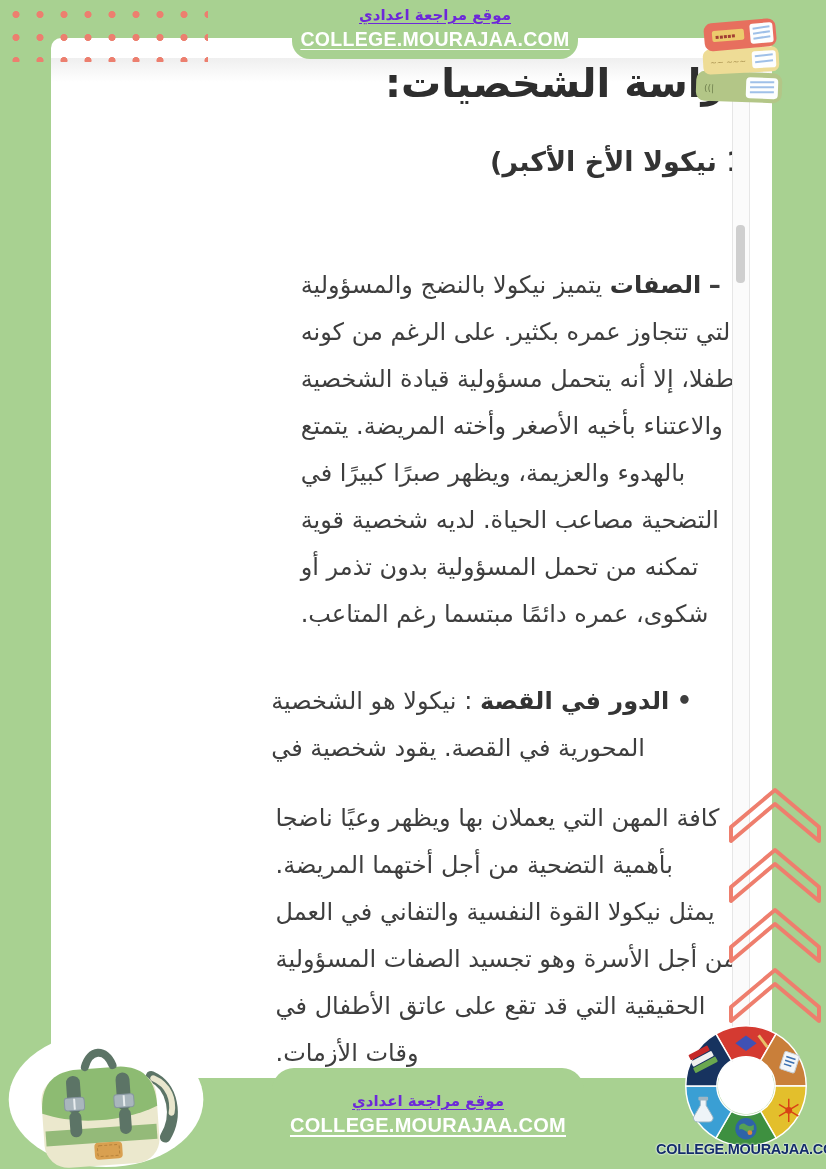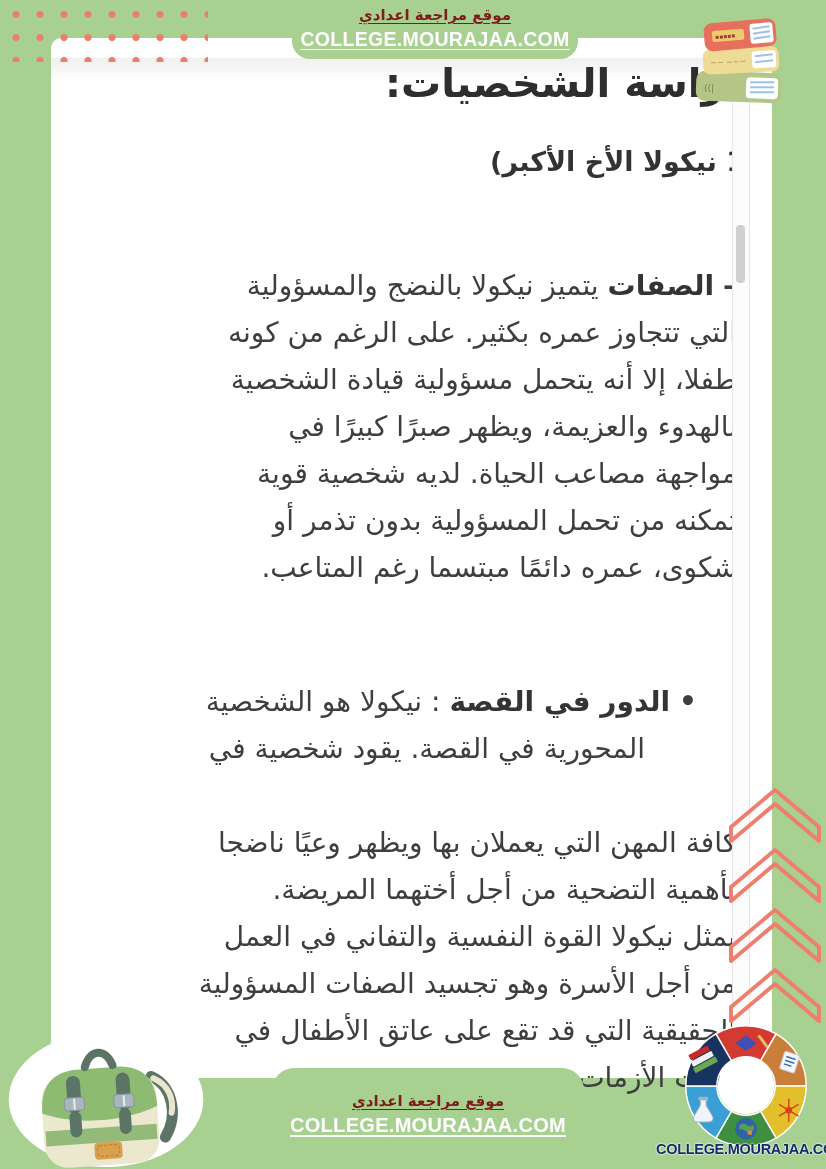--- a/index.html
+++ b/index.html
@@ -20,21 +20,21 @@
   
   .header-tab{
     position:absolute;left:292px;top:0;width:286px;height:59px;z-index:5;
     background:#a8d191;border-radius:0 0 18px 18px;text-align:center;
   }
   .footer-tab{
     position:absolute;left:272px;top:1068px;width:312px;height:101px;z-index:4;
     background:#a8d191;border-radius:22px 22px 0 0;text-align:center;
   }
   .site-ar{
-    color:#7f1d1d;font-weight:bold;font-size:15px;line-height:22px;margin-top:4px;
+    color:#6d28d9;font-weight:bold;font-size:15px;line-height:22px;margin-top:4px;
     text-decoration:underline;text-underline-offset:3px;direction:rtl;
   }
   .site-en{
     color:#fff;font-weight:bold;font-size:19.5px;letter-spacing:.3px;
     font-family:"Liberation Sans","DejaVu Sans",sans-serif;
     text-decoration:underline;text-underline-offset:3px;line-height:26px;
   }
   .footer-tab .site-ar{margin-top:22px;font-size:15px;}
   .footer-tab .site-en{font-size:20px;}
   
@@ -46,28 +46,28 @@
   
   .doc-title{
     position:absolute;right:27px;top:22px;direction:rtl;white-space:nowrap;
     font-size:40px;font-weight:bold;color:#2e2e2e;z-index:2;
   }
   .doc-heading{
     position:absolute;right:27px;top:108px;direction:rtl;white-space:nowrap;
     font-size:27px;font-weight:bold;color:#333;z-index:2;
   }
   .para{
-    position:absolute;direction:rtl;text-align:right;z-index:2;
-    font-size:28px;line-height:47px;color:#3e3e3e;
+    position:absolute;direction:rtl;text-align:left;z-index:2;
+    font-size:24px;line-height:47px;color:#3e3e3e;
   }
   .para .line{white-space:nowrap;}
   .p1{right:35px;top:224px;}
   .bullet-block{right:75px;top:640px;}
   .bullet-block .line2{margin-right:52px;}
-  .p2{right:36px;top:757px;margin-top:24px;}
+  .p2{right:36px;top:757px;}
   .bold{font-weight:bold;color:#343434;}
   .marker{font-weight:bold;}
   
   .sb-track{
     position:absolute;right:22px;top:20px;width:16px;height:1020px;z-index:2;
     background:#fbfbfb;border-left:1px solid #e6e6e6;border-right:1px solid #e6e6e6;
   }
   .sb-thumb{
     position:absolute;left:3px;top:167px;width:9px;height:58px;
     background:#cfcfcf;border-radius:4px;
@@ -88,22 +88,23 @@
 <body>
 
 <div class="card">
   <div class="doc-title">دراسة الشخصيات:</div>
   <div class="doc-heading">1 نيكولا الأخ الأكبر)</div>
 
   <div class="para p1">
     <div class="line"><span class="marker">–</span> <span class="bold">الصفات</span> <span>يتميز نيكولا بالنضج والمسؤولية</span></div>
     <div class="line">التي تتجاوز عمره بكثير. على الرغم من كونه</div>
     <div class="line">طفلا، إلا أنه يتحمل مسؤولية قيادة الشخصية</div>
+    <div class="line">والاعتناء بأخيه الأصغر وأخته المريضة. يتمتع</div>
     <div class="line">بالهدوء والعزيمة، ويظهر صبرًا كبيرًا في</div>
-    <div class="line">مواجهة مصاعب الحياة. لديه شخصية قوية</div>
+    <div class="line">التضحية مصاعب الحياة. لديه شخصية قوية</div>
     <div class="line">تمكنه من تحمل المسؤولية بدون تذمر أو</div>
     <div class="line">شكوى، عمره دائمًا مبتسما رغم المتاعب.</div>
   </div>
 
   <div class="para bullet-block">
     <div class="line"><span class="marker">•</span> <span class="bold">الدور في القصة</span> <span>: نيكولا هو الشخصية</span></div>
     <div class="line line2">المحورية في القصة. يقود شخصية في</div>
   </div>
 
   <div class="para p2">

